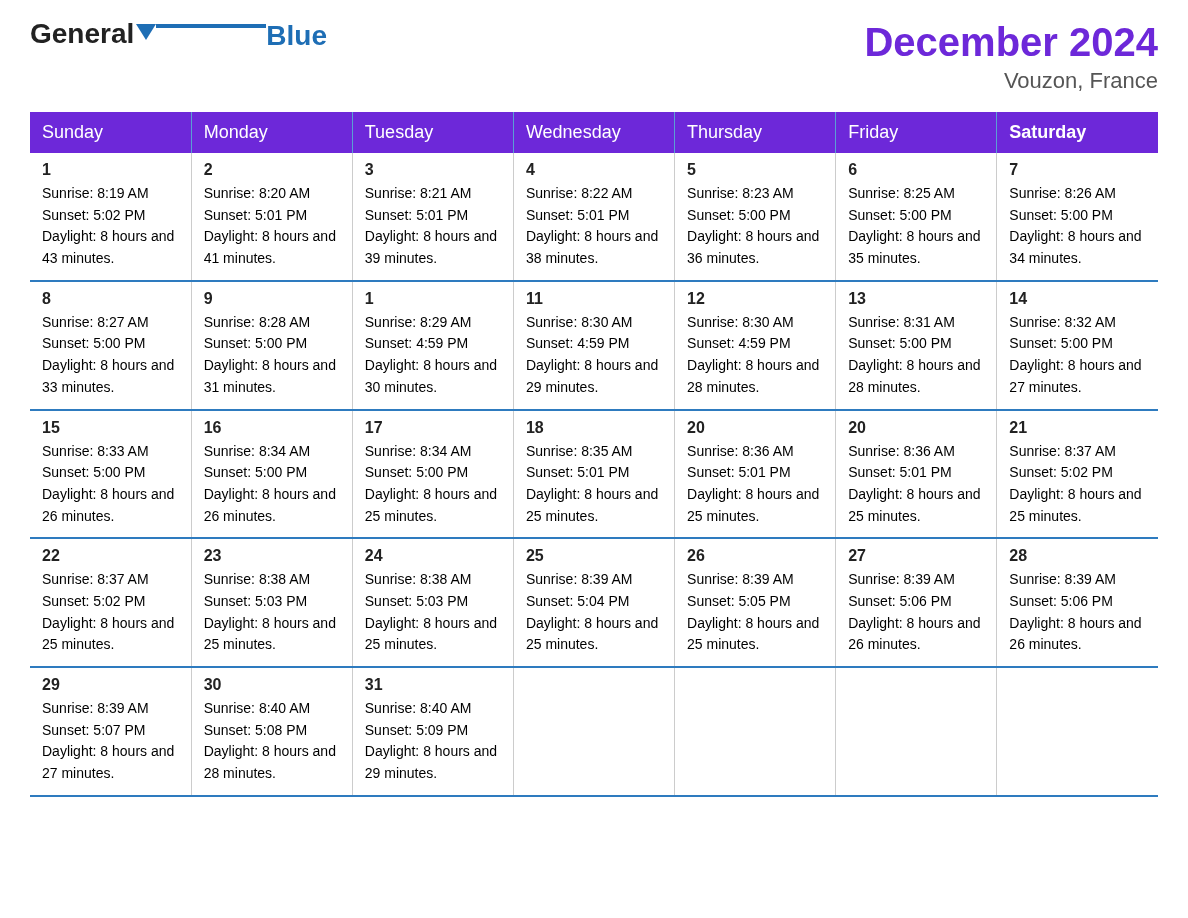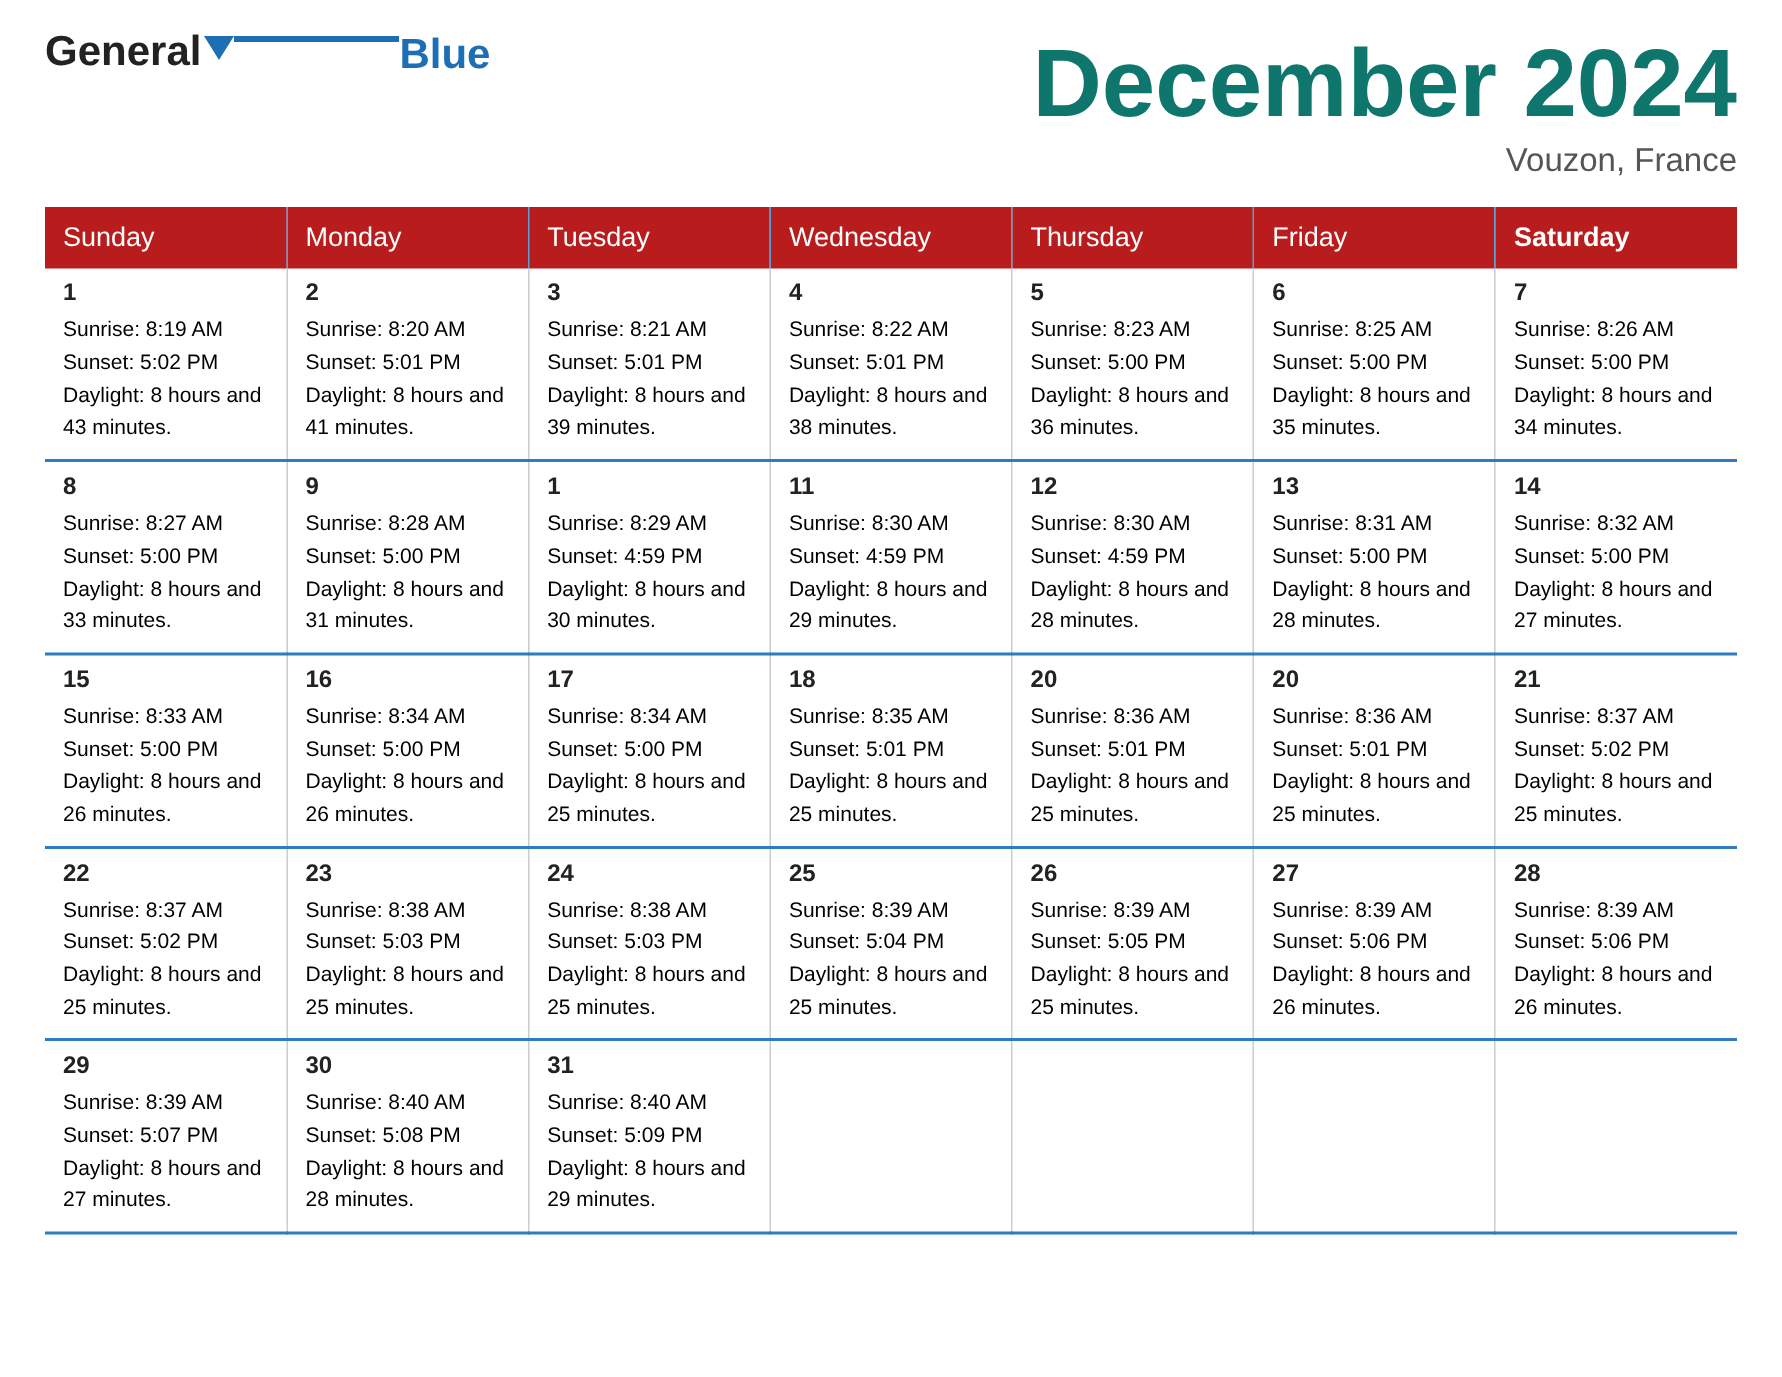--- a/index.html
+++ b/index.html
@@ -43,36 +43,36 @@
     .logo-line {
       width: 110px;
       height: 4px;
       background: #1e6eb5;
       margin-top: 2px;
     }
     .title-area {
       text-align: right;
     }
     .month-title {
-      font-size: 64px;
+      font-size: 40px;
       font-weight: bold;
-      color: #0f766e;
+      color: #6d28d9;
       line-height: 1.1;
     }
     .location {
       font-size: 22px;
       color: #555;
       margin-top: 4px;
     }
     table {
       width: 100%;
       border-collapse: collapse;
     }
     thead tr {
-      background: #b91c1c;
+      background: #6d28d9;
       color: #fff;
     }
     thead th {
       padding: 10px 10px 10px 12px;
       font-size: 18px;
       font-weight: normal;
       text-align: left;
       border-right: 1px solid #5a9fd4;
     }
     thead th:last-child { border-right: none; font-weight: bold; }

